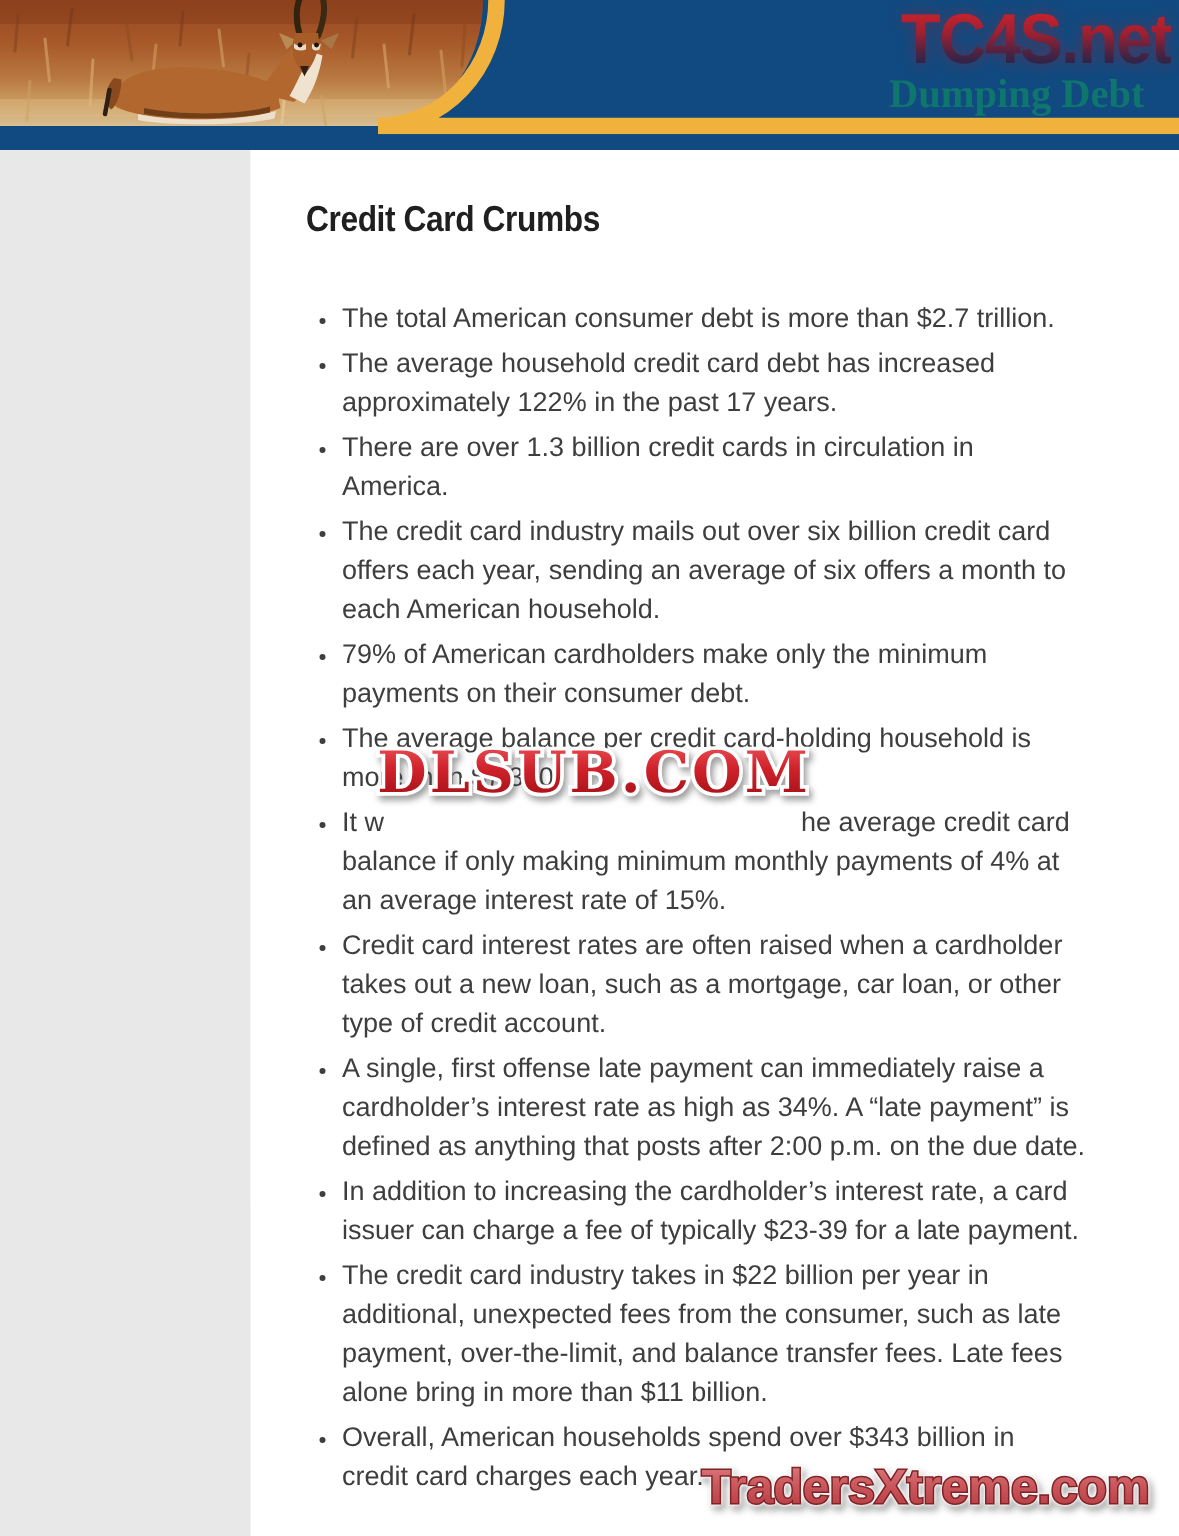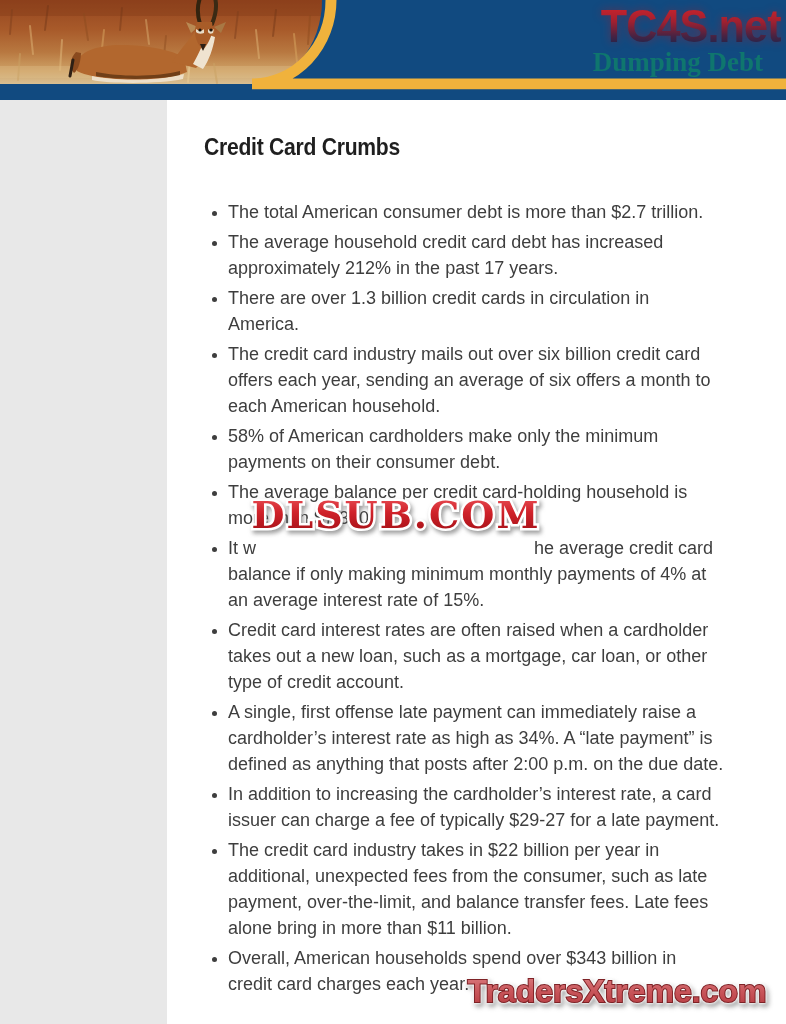--- a/index.html
+++ b/index.html
@@ -131,40 +131,40 @@
     <div class="banner-title">Dumping Debt</div>
   </div>
 
   <div class="sidebar"></div>
 
   <div class="content">
     <h1 class="doc-title">Credit Card Crumbs</h1>
     <ul class="facts">
         <li><span class="bt">The total American consumer debt is more than $2.7 trillion.</span></li>
         <li><span class="bt">The average household credit card debt has increased
-approximately 212% in the past 17 years.</span></li>
+approximately 122% in the past 17 years.</span></li>
         <li><span class="bt">There are over 1.3 billion credit cards in circulation in America.</span></li>
         <li><span class="bt">The credit card industry mails out over six billion credit card
 offers each year, sending an average of six offers a month to
 each American household.</span></li>
-        <li><span class="bt">58% of American cardholders make only the minimum
+        <li><span class="bt">79% of American cardholders make only the minimum
 payments on their consumer debt.</span></li>
         <li><span class="bt">The average balance per credit card-holding household is
 more than $7,300.</span></li>
         <li><span class="bt">It w</span><span class="wm-gap"></span><span class="bt">he average credit card
 balance if only making minimum monthly payments of 4% at
 an average interest rate of 15%.</span></li>
         <li><span class="bt">Credit card interest rates are often raised when a cardholder
 takes out a new loan, such as a mortgage, car loan, or other
 type of credit account.</span></li>
         <li><span class="bt">A single, first offense late payment can immediately raise a
 cardholder’s interest rate as high as 34%. A “late payment” is
 defined as anything that posts after 2:00 p.m. on the due date.</span></li>
         <li><span class="bt">In addition to increasing the cardholder’s interest rate, a card
-issuer can charge a fee of typically $29-27 for a late payment.</span></li>
+issuer can charge a fee of typically $23-39 for a late payment.</span></li>
         <li><span class="bt">The credit card industry takes in $22 billion per year in
 additional, unexpected fees from the consumer, such as late
 payment, over-the-limit, and balance transfer fees. Late fees
 alone bring in more than $11 billion.</span></li>
         <li><span class="bt">Overall, American households spend over $343 billion in
 credit card charges each year.</span></li>
       </ul>
   </div>
 
   <svg class="watermark" viewBox="0 0 300 46">

